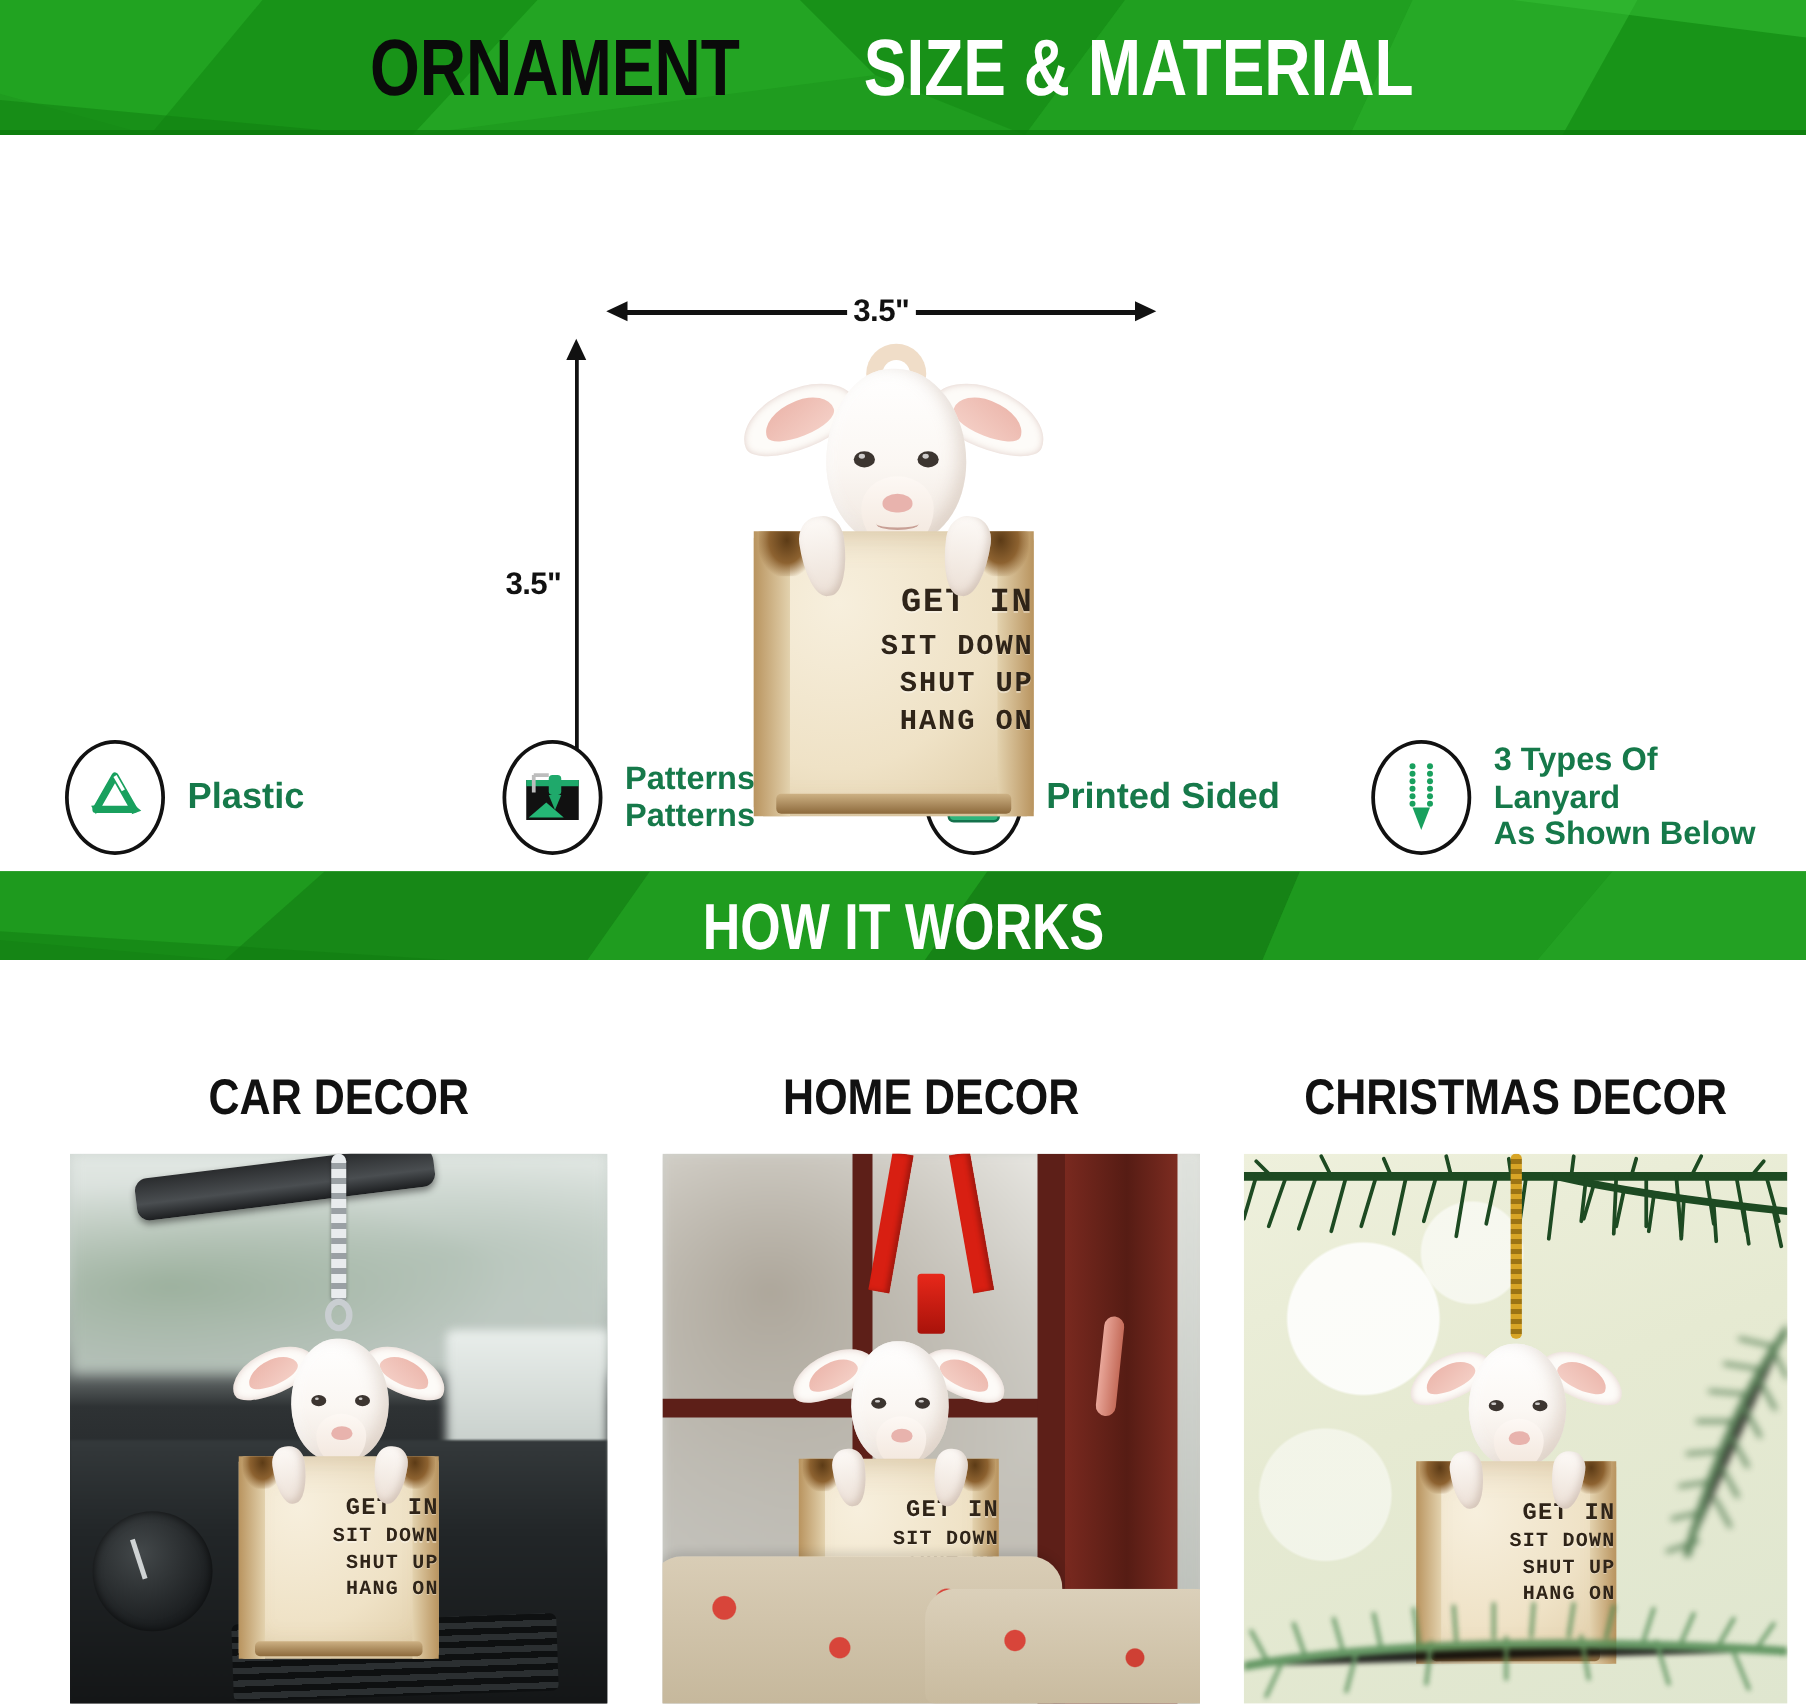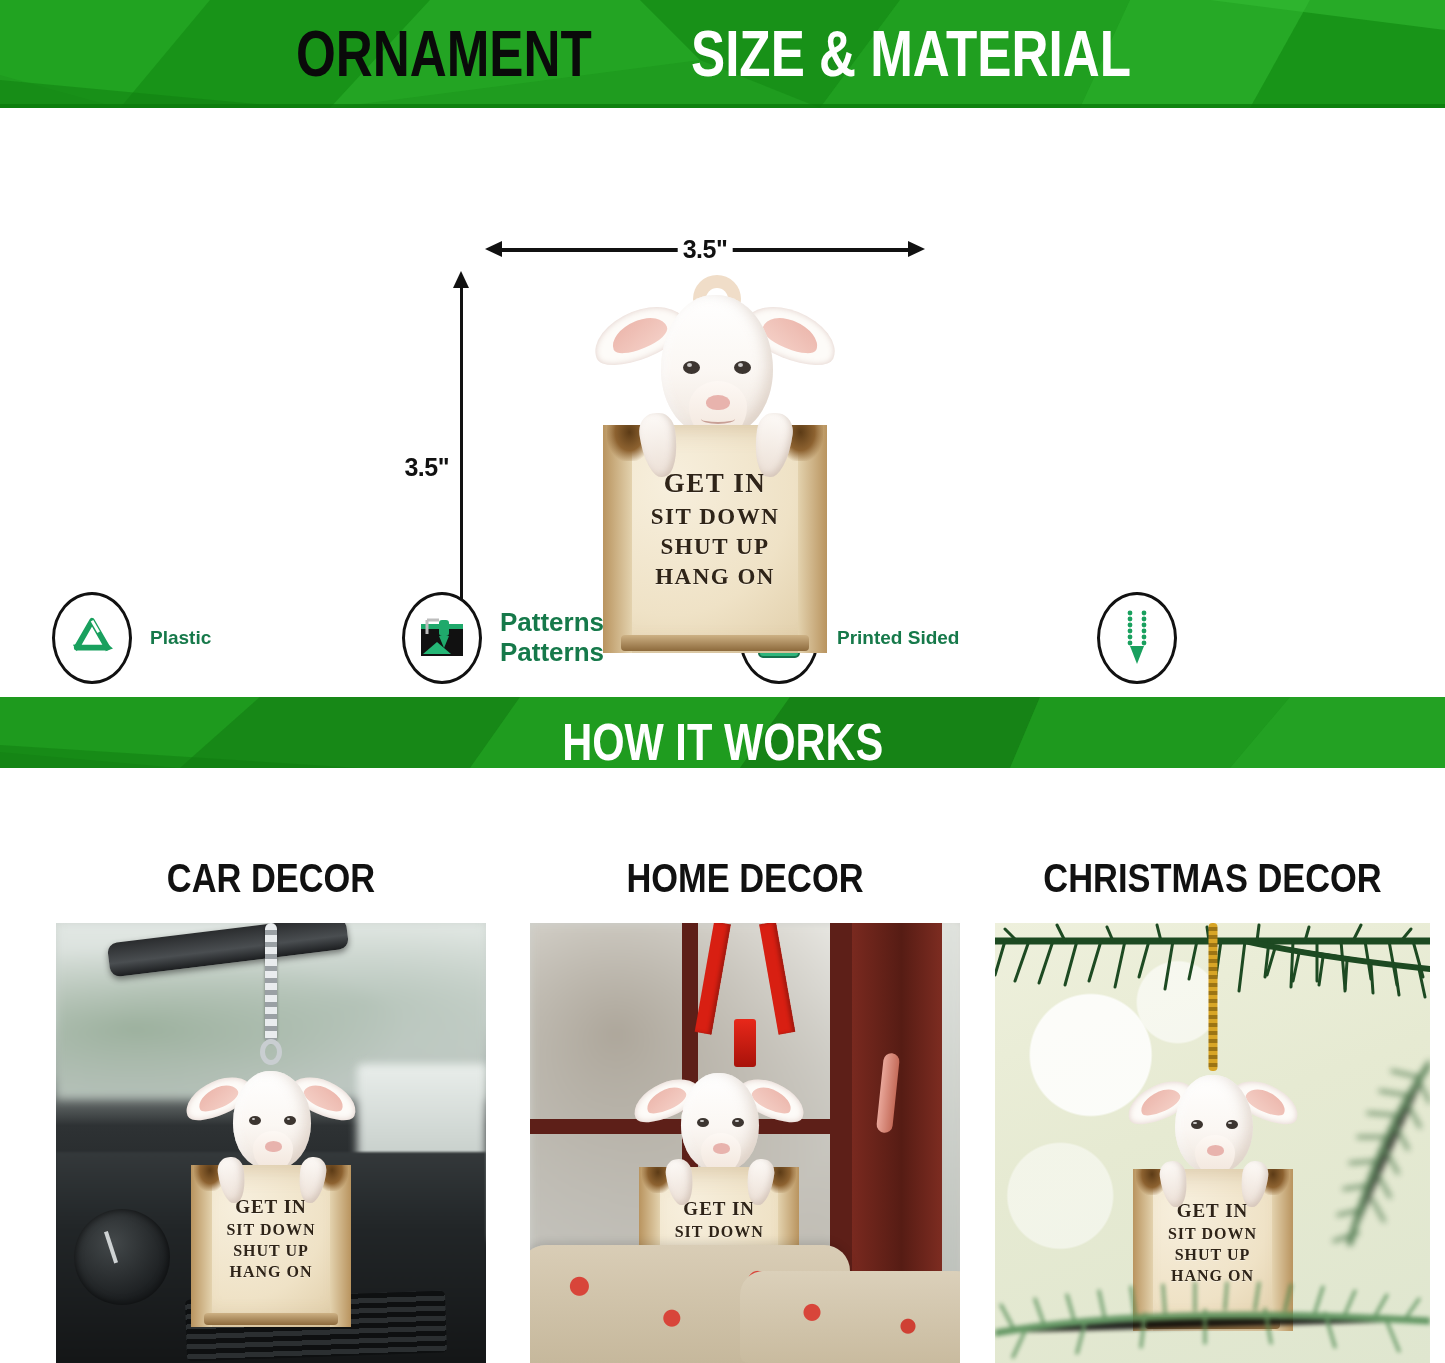--- a/index.html
+++ b/index.html
@@ -145,22 +145,22 @@
     background:linear-gradient(90deg,#b9945f,#e3d2ae);
   }
   .scroll .edge-r { right:0; background:linear-gradient(270deg,#b9945f,#e3d2ae); }
   .scroll .burn-tl,.scroll .burn-tr{
     position:absolute; top:0; width:20%; height:16%;
     background:radial-gradient(ellipse at 50% 20%, #5c3b16 0%, #8d6230 45%, rgba(190,150,100,0) 75%);
   }
   .scroll .burn-tl{ left:2%; } .scroll .burn-tr{ right:2%; }
   .scroll-text {
     position:absolute; left:0; right:0; top:18%;
-    text-align:center;
-    font-family:Liberation Serif, serif;
+    text-align:right;
+    font-family:Liberation Mono, monospace;
     font-weight:bold;
     color:#2f2418;
     letter-spacing:1.5px;
     line-height:1.32;
     text-shadow:0 1px 0 rgba(255,255,255,.4);
   }
   .scroll-text .l1 { display:block; }
   .scroll-text .l2,.scroll-text .l3,.scroll-text .l4 { display:block; }
 
   .orn-main .scroll-text { font-size:27px; }
@@ -182,21 +182,21 @@
   .icon-circle {
     width:80px; height:92px; flex:0 0 80px;
     border:3px solid #111; border-radius:50%;
     display:flex; align-items:center; justify-content:center;
     background:#fff; position:relative;
   }
   .feat-label {
     margin-left:18px;
     color:#16794a;
     font-family:"Liberation Sans Narrow","Liberation Sans",sans-serif;
-    font-weight:bold; font-size:19px; line-height:1.15;
+    font-weight:bold; font-size:29px; line-height:1.15;
   }
   .feat-label.two-line { font-size:26px; }
 
   
   .ic-recycle { width:46px; height:42px; }
   
   .ic-print { width:50px; height:48px; }
   
   .ic-double { width:48px; height:46px; }
   
@@ -504,20 +504,24 @@
             <circle cx="13" cy="35" r="2.4"></circle>
           <circle cx="27" cy="5" r="2.4"></circle>
             <circle cx="27" cy="11" r="2.4"></circle>
           <circle cx="27" cy="17" r="2.4"></circle>
             <circle cx="27" cy="23" r="2.4"></circle>
           <circle cx="27" cy="29" r="2.4"></circle>
             <circle cx="27" cy="35" r="2.4"></circle>
         </g>
         <polygon points="13,38 27,38 20,56" fill="#19a05e"></polygon>
       </svg>
+    </div>
+    <div class="feat-label two-line">
+      <span>3 Types Of Lanyard</span><br>
+      <span>As Shown Below</span>
     </div>
   </div>
 </div>
 
 <div class="banner" id="banner-how">
   <svg class="poly" viewBox="0 0 1445 71" preserveAspectRatio="none">
     <rect width="1445" height="71" fill="#1a8f1a"></rect>
     <polygon points="0,0 260,0 180,71 0,55" fill="#1f9c1f" opacity=".8"></polygon>
     <polygon points="260,0 520,0 470,71 180,71" fill="#178617" opacity=".75"></polygon>
     <polygon points="520,0 790,0 740,71 470,71" fill="#23a523" opacity=".6"></polygon>

